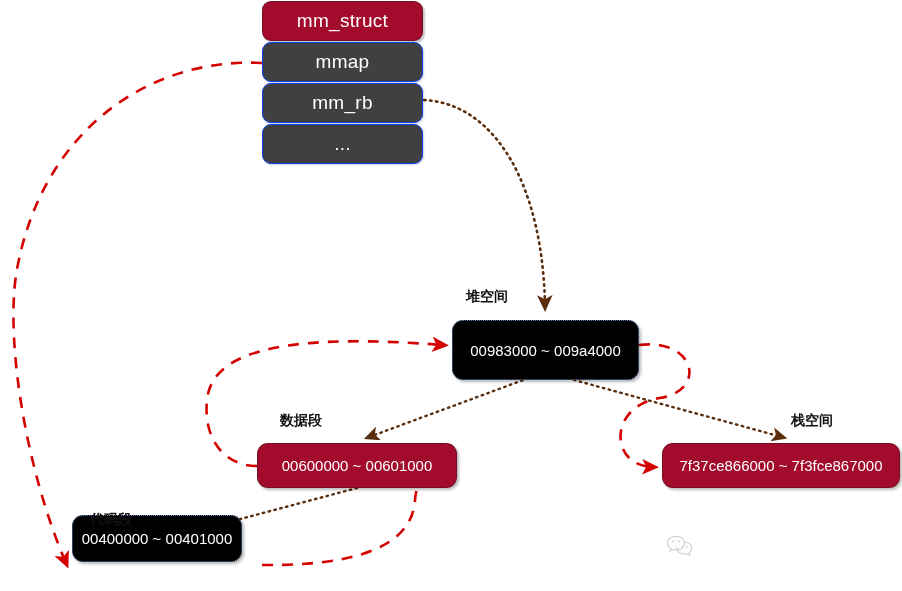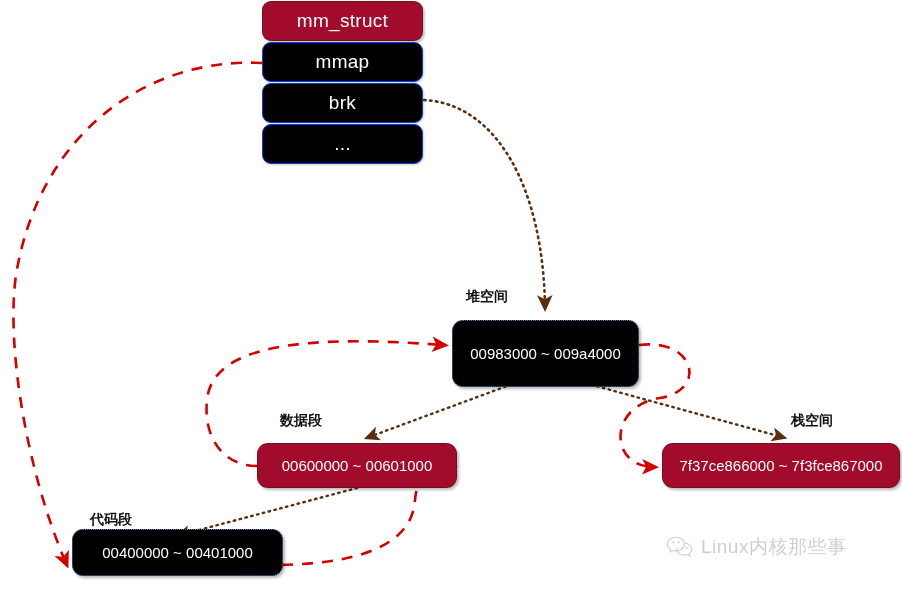--- a/index.html
+++ b/index.html
@@ -47,21 +47,21 @@
     color: #ffffff;
     font-size: 19px;
     letter-spacing: 0.3px;
     border: 1px dotted #3b1a1a;
     box-shadow: 2px 2px 2px rgba(0,0,0,0.22);
   }
   .struct-cell.head {
     background: #a20b2c;
   }
   .struct-cell.field {
-    background: #000000;
+    background: #404040;
     border: 1px solid #0a3ff0;
     box-shadow: 1px 1px 2px rgba(0,0,0,0.18);
   }
 
   
   .region {
     position: absolute;
     box-sizing: border-box;
     border-radius: 11px;
     display: flex;
@@ -83,24 +83,24 @@
 
   .region-label {
     position: absolute;
     font-size: 14px;
     font-weight: bold;
     color: #111111;
     white-space: nowrap;
     z-index: 4;
   }
 
-  #box-heap  { left: 452px; top: 320px; width: 187px; height: 67px; }
+  #box-heap  { left: 452px; top: 320px; width: 187px; height: 60px; }
   #box-data  { left: 257px; top: 443px; width: 200px; height: 45px; }
   #box-stack { left: 662px; top: 443px; width: 238px; height: 45px; text-align: center; }
-  #box-code  { left: 72px;  top: 529px; width: 211px; height: 47px; }
+  #box-code  { left: 72px;  top: 515px; width: 170px; height: 47px; }
 
   #label-heap  { left: 466px; top: 288px; }
   #label-data  { left: 280px; top: 412px; }
   #label-stack { left: 791px; top: 412px; }
   #label-code  { left: 90px;  top: 511px; text-align: right; }
 
   
   #watermark {
     position: absolute;
     left: 666px;
@@ -146,21 +146,21 @@
     <path d="M545,372 L369,437" fill="none" stroke="#5a2d0c" stroke-width="2.4" stroke-dasharray="1.5,4.5" stroke-linecap="round" marker-end="url(#brownhead)"></path>
 
     <path d="M545,372 L782,437" fill="none" stroke="#5a2d0c" stroke-width="2.4" stroke-dasharray="1.5,4.5" stroke-linecap="round" marker-end="url(#brownhead)"></path>
 
     <path d="M357,488 L180,535" fill="none" stroke="#5a2d0c" stroke-width="2.4" stroke-dasharray="1.5,4.5" stroke-linecap="round" marker-end="url(#brownhead)"></path>
   </svg>
 
   <div class="struct-col">
     <div class="struct-cell head">mm_struct</div>
     <div class="struct-cell field">mmap</div>
-    <div class="struct-cell field">brk</div>
+    <div class="struct-cell field">mm_rb</div>
     <div class="struct-cell field">...</div>
   </div>
 
   <div class="region-label" id="label-heap">堆空间</div>
   <div class="region-label" id="label-data">数据段</div>
   <div class="region-label" id="label-stack">栈空间</div>
   <div class="region-label" id="label-code">代码段</div>
 
   <div class="region black" id="box-heap">00983000 ~ 009a4000</div>
   <div class="region maroon" id="box-data">00600000 ~ 00601000</div>
@@ -173,16 +173,15 @@
                L3.9,17.0 L6.8,15.5 C7.8,15.8 8.9,16.0 10,16.0
                C14.8,16.0 18.6,12.9 18.6,9.1 C18.6,5.3 14.8,2.2 10,2.2 Z" fill="none" stroke="#8d8d8d" stroke-width="1.1"></path>
       <circle cx="7.2" cy="7.4" r="1.05" fill="#8d8d8d"></circle>
       <circle cx="12.6" cy="7.4" r="1.05" fill="#8d8d8d"></circle>
       <path d="M18.3,8.0 C22.5,8.2 25.8,10.9 25.8,14.2 C25.8,16.0 24.8,17.6 23.2,18.7
                L23.9,21.0 L21.3,19.7 C20.4,20.0 19.5,20.1 18.5,20.1
                C14.3,20.1 10.9,17.5 10.9,14.2 C10.9,13.6 11.0,13.0 11.2,12.5" fill="none" stroke="#8d8d8d" stroke-width="1.1"></path>
       <circle cx="16.3" cy="12.8" r="0.9" fill="#8d8d8d"></circle>
       <circle cx="20.9" cy="12.8" r="0.9" fill="#8d8d8d"></circle>
     </svg>
-    <span class="wm-text">Linux内核那些事</span>
   </div>
 
 </div>
 
 </body></html>

